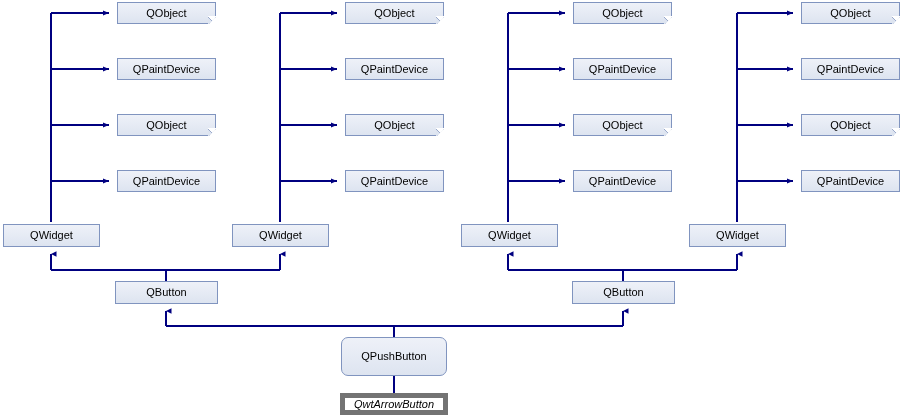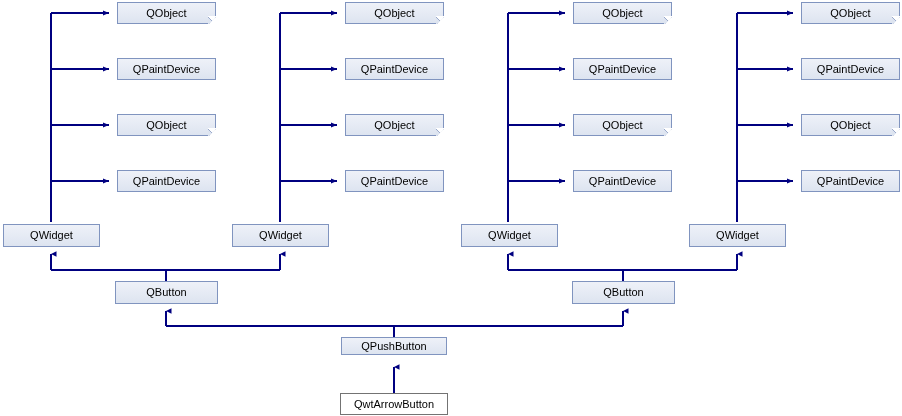--- a/index.html
+++ b/index.html
@@ -51,21 +51,22 @@
     content: "";
     position: absolute;
     right: -1px;
     bottom: -1px;
     width: 8px;
     height: 8px;
     background: linear-gradient(to bottom left, #ffffff 0 50%, #9aa9cb 50% 62%, #dde4f0 62% 100%);
   }
   .node-current {
     background: #ffffff;
-    border: 1px solid #737373;
+    border: 5px solid #737373;
+    font-style: italic;
   }
   .node-label {
     pointer-events: none;
   }
 </style>
 </head>
 <body>
 
 <div id="diagram">
 
@@ -204,20 +205,20 @@
   <div class="node node-normal" style="left:689px;top:224px;width:97px;height:23px;">
       <span class="node-label">QWidget</span>
     </div>
 
   <div class="node node-normal" style="left:115px;top:281px;width:103px;height:23px;">
       <span class="node-label">QButton</span>
     </div>
   <div class="node node-normal" style="left:572px;top:281px;width:103px;height:23px;">
       <span class="node-label">QButton</span>
     </div>
-  <div class="node node-normal" style="left:341px;top:337px;width:106px;height:18px;">
+  <div class="node node-normal" style="left:341px;top:337px;width:106px;height:39px;border-radius:7px;">
       <span class="node-label">QPushButton</span>
     </div>
   <div class="node node-current" style="left:340px;top:393px;width:108px;height:22px;">
       <span class="node-label">QwtArrowButton</span>
     </div>
 
 </div>
 
 </body></html>

